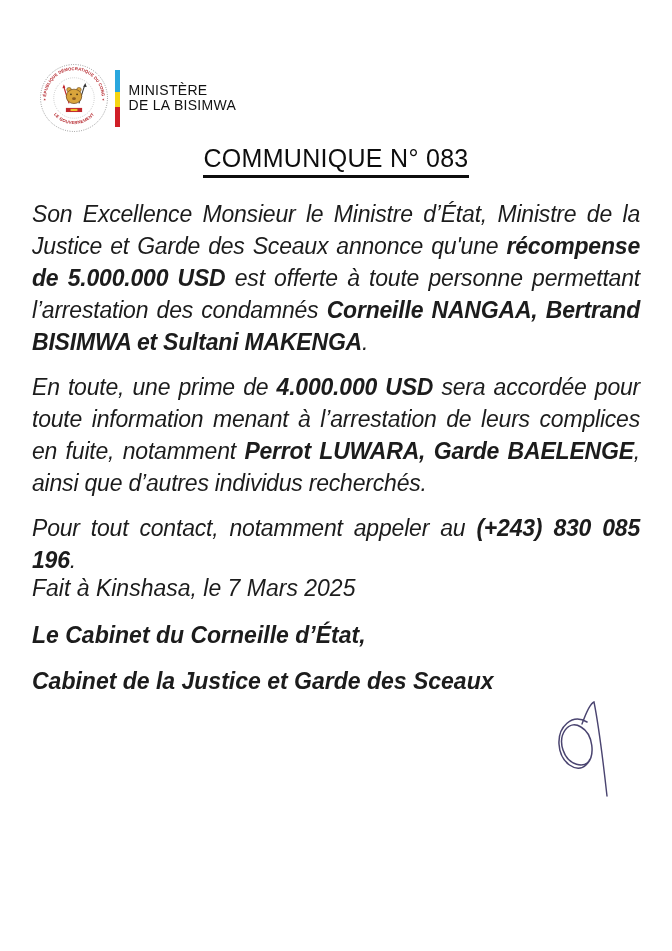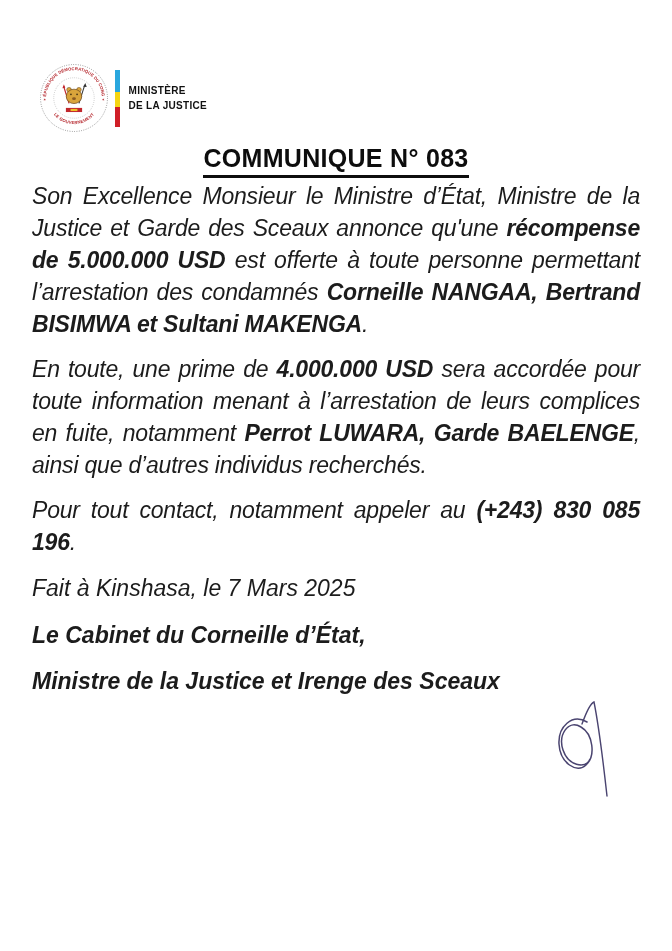--- a/index.html
+++ b/index.html
@@ -27,41 +27,41 @@
     height: 57px;
     margin-left: 5px;
     display: flex;
     flex-direction: column;
   }
   .flagbar span:nth-child(1) { flex: 40; }
   .flagbar span:nth-child(2) { flex: 25; }
   .flagbar span:nth-child(3) { flex: 35; }
   .ministry {
     margin-left: 9px;
-    font-weight: 700;
-    font-size: 10px;
+    font-weight: 400;
+    font-size: 14px;
     line-height: 15px;
     letter-spacing: 0.3px;
     color: #111;
   }
   
   .title-wrap { position: absolute; top: 144px; left: 0; width: 100%; text-align: center; }
   .title-wrap h1 {
     display: inline-block;
     font-size: 25px;
-    font-weight: 700;
+    font-weight: 400;
     letter-spacing: 0.3px;
     color: #0d0d0d;
     border-bottom: 3px solid #0d0d0d;
     padding-bottom: 2px;
   }
   
   .doc-body {
     position: absolute;
-    top: 180px;
+    top: 198px;
     left: 32px;
     right: 32px;
   }
   .doc-body p {
     font-style: italic;
     font-size: 23px;
     line-height: 32px;
     letter-spacing: -0.2px;
     text-align: justify;
     color: #1c1c1c;
@@ -126,38 +126,38 @@
         <rect x="36.2" y="52.1" width="7.6" height="2.4" fill="#f0c028"></rect>
       </g>
     </svg>
     <div class="flagbar">
       <span style="background: rgb(42, 167, 222);"></span>
       <span style="background: rgb(245, 213, 19);"></span>
       <span style="background: rgb(208, 31, 40);"></span>
     </div>
     <div class="ministry">
       <div>MINISTÈRE</div>
-      <div>DE LA JUSTICE</div>
+      <div>DE LA BISIMWA</div>
     </div>
   </header>
 
   <div class="title-wrap">
     <h1>COMMUNIQUE N° 083</h1>
   </div>
 
   <main class="doc-body">
       <p><span>Son Excellence Monsieur le Ministre d’État, Ministre de la Justice et Garde des Sceaux annonce qu'une </span><span class="b">récompense de 5.000.000 USD</span><span> est offerte à toute personne permettant l’arrestation des condamnés </span><span class="b">Corneille NANGAA, Bertrand BISIMWA et Sultani MAKENGA</span><span>.</span></p>
       <p><span>En toute, une prime de </span><span class="b">4.000.000 USD</span><span> sera accordée pour toute information menant à l’arrestation de leurs complices en fuite, notamment </span><span class="b">Perrot LUWARA, Garde BAELENGE</span><span>, ainsi que d’autres individus recherchés.</span></p>
       <p><span>Pour tout contact, notamment appeler au </span><span class="b">(+243) 830 085 196</span><span>.</span></p>
     </main>
 
   <div class="closing">
     <p class="dateline">Fait à Kinshasa, le 7 Mars 2025</p>
     <p class="sig-line">Le Cabinet du Corneille d’État,</p>
-    <p class="sig-line">Ministre de la Justice et Irenge des Sceaux</p>
+    <p class="sig-line">Cabinet de la Justice et Garde des Sceaux</p>
   </div>
 
   <div class="signature-wrap">
     <svg viewBox="0 0 100 110">
       <path d="M55 30 C40 21 26 35 27 52 C28 71 45 82 54 73 C64 64 61 42 49 35 C36 27 26 43 31 58 C36 73 53 78 58 67" fill="none" stroke-width="1.5" stroke-linecap="round" stroke="#4a4470"></path>
       <path d="M50 32 C54 21 59 11 62 10 C66 30 71 68 75 104" fill="none" stroke-width="1.4" stroke-linecap="round" stroke="#4a4470"></path>
     </svg>
   </div>
 
 </div>

